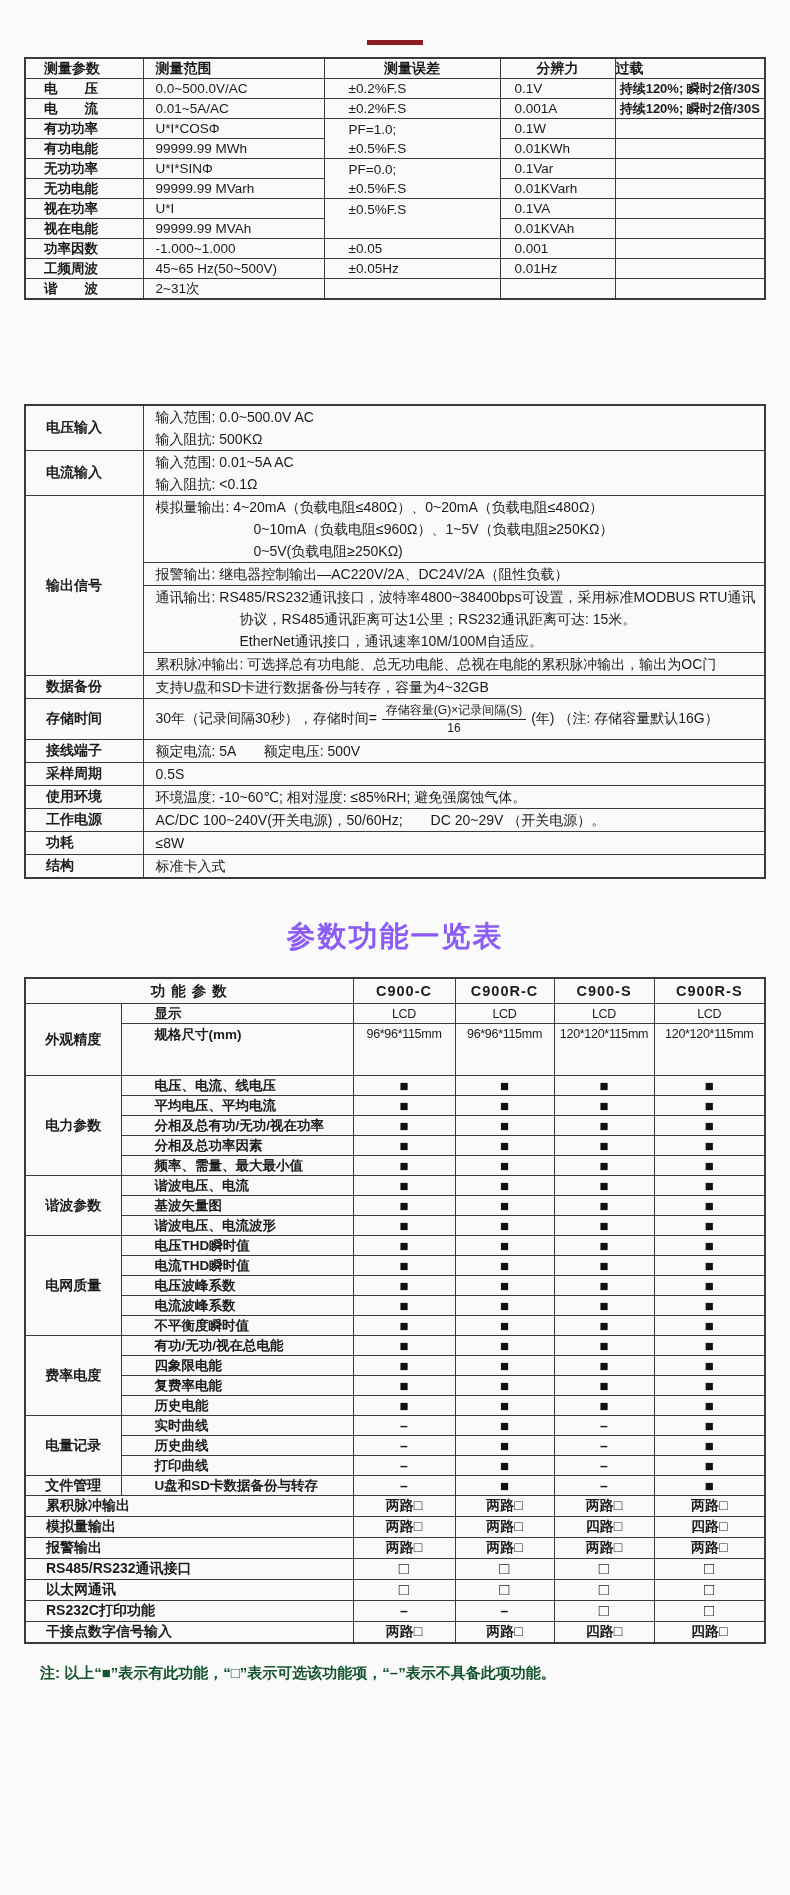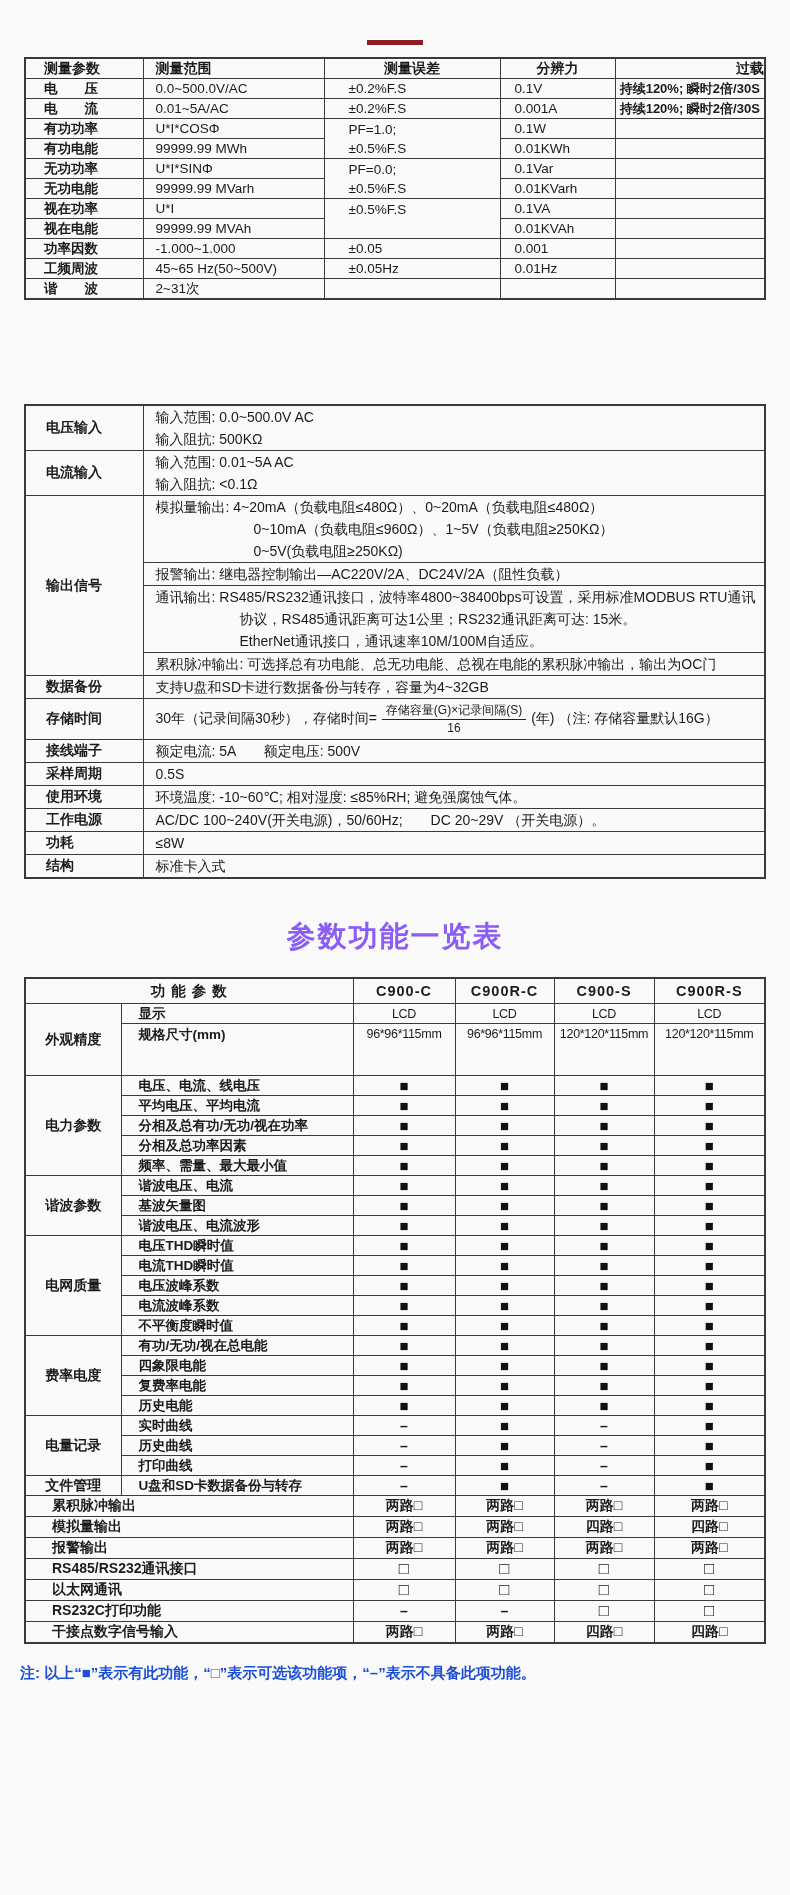--- a/index.html
+++ b/index.html
@@ -32,21 +32,21 @@
   }
   .t1 th{font-weight:bold;font-size:14px}
   .t1 .h-param,.t1 .c-param{text-align:left;padding-left:18px}
   .t1 .c-param{font-weight:bold}
   .t1 .h-range,.t1 .c-range{text-align:left;padding-left:12px}
   .t1 .h-err{text-align:center}
   .t1 .c-err{text-align:left;padding-left:24px;vertical-align:middle}
   .t1 .c-err .eline{height:19px;line-height:19px}
   .t1 .h-res{text-align:center}
   .t1 .c-res{text-align:left;padding-left:14px}
-  .t1 .h-ovl{text-align:right}
+  .t1 .h-ovl{text-align:left}
   .t1 .c-ovl{text-align:center;font-weight:bold;font-size:13px}
 
   
   .t2{width:740px;margin:104px auto 0;border:2px solid #3a3a3a}
   .t2 td{border:1px solid #3a3a3a;font-size:14px;padding:0;vertical-align:middle}
   .t2 .label{font-weight:bold;text-align:left;padding-left:20px;white-space:nowrap}
   .t2 .content{padding:0}
   .t2 .line{height:22px;line-height:22px;padding-left:12px;white-space:nowrap}
   .t2 .fline{height:40px;display:flex;align-items:center;padding-left:12px;white-space:nowrap}
   .t2 .frac{display:inline-block;text-align:center;margin:0 5px;font-size:12px;line-height:1.35;vertical-align:middle}
@@ -57,34 +57,34 @@
   .section-title{
     margin:38px 0 0;text-align:center;
     font-size:29px;font-weight:900;letter-spacing:2px;color:#8b5cf6;
   }
 
   
   .t3{width:740px;margin:20px auto 0;border:2px solid #3a3a3a}
   .t3 th,.t3 td{border:1px solid #3a3a3a;height:19px;padding:0;text-align:center;white-space:nowrap}
   .t3 th{font-weight:bold;font-size:14.5px;height:24px;letter-spacing:1px}
   .t3 .group{font-weight:bold;font-size:14px}
-  .t3 .feature{text-align:left;padding-left:17px;font-weight:bold;font-size:13.5px}
+  .t3 .feature{text-align:left;padding-left:33px;font-weight:bold;font-size:13.5px}
   .t3 tr.tall{height:52px}
   .t3 tr.tall td{vertical-align:top;line-height:21px}
   .t3 tr.wide{height:21px}
-  .t3 .wide-label{text-align:left;padding-left:26px;font-weight:bold;font-size:14px}
+  .t3 .wide-label{text-align:left;padding-left:20px;font-weight:bold;font-size:14px}
   .t3 .v-filled{font-size:15px;color:#111}
   .t3 .v-open{font-size:17px;font-weight:bold}
   .t3 .v-dash{font-size:14px;font-weight:bold}
   .t3 .v-opt{font-size:14px;font-weight:bold}
   .t3 .v-text{font-size:12.5px;letter-spacing:-0.3px}
 
   .footnote{
-    margin:20px 0 0 20px;
-    font-size:15px;font-weight:bold;color:#1d4ed8;
+    margin:20px 0 0 40px;
+    font-size:15px;font-weight:bold;color:#14532d;
   }
 </style>
 </head>
 <body>
 
 <header class="title-block">
   <div class="title-underline"></div>
 </header>
 
 <table class="t1">

